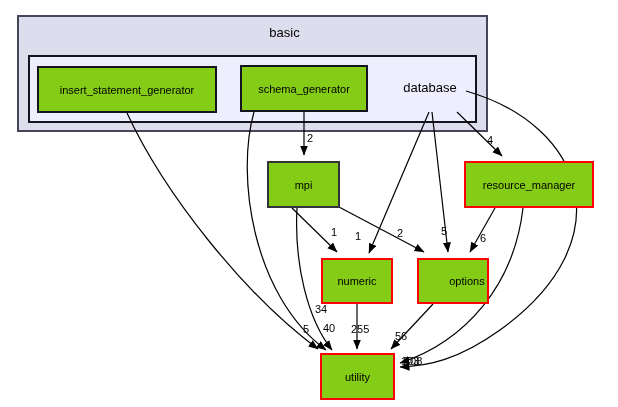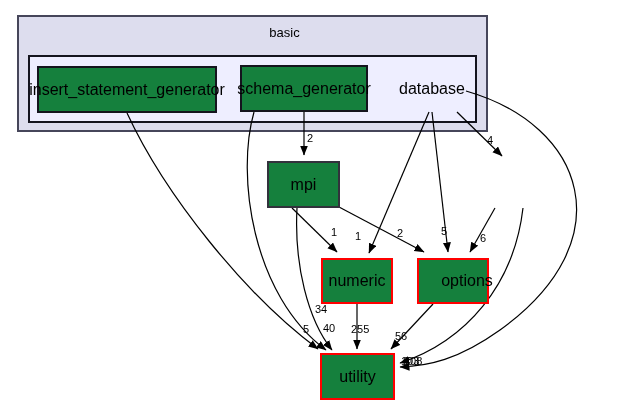--- a/index.html
+++ b/index.html
@@ -2,33 +2,33 @@
 <html><head>
 <meta charset="utf-8">
 <style>
   html,body{margin:0;padding:0;background:#ffffff;}
   #canvas{position:relative;width:618px;height:407px;background:#ffffff;overflow:hidden;
           font-family:"Liberation Sans","DejaVu Sans",sans-serif;color:#000;}
   .cluster{position:absolute;box-sizing:border-box;}
   #cluster-basic{left:17px;top:15px;width:471px;height:117px;background:#ddddee;border:2px solid #46465a;}
   #cluster-inner{left:28px;top:55px;width:449px;height:68px;background:#eeeeff;border:2px solid #14141e;}
   .cluster-title{position:absolute;left:0;top:8px;width:100%;text-align:center;font-size:13px;padding-left:32px;}
-  .node{position:absolute;box-sizing:border-box;background:#15803d;display:flex;align-items:center;
-        justify-content:center;font-size:16px;white-space:nowrap;z-index:3;}
+  .node{position:absolute;box-sizing:border-box;background:#84cc16;display:flex;align-items:center;
+        justify-content:center;font-size:11px;white-space:nowrap;z-index:3;}
   .node.plain{border:2px solid #14141e;}
   .node.external{border:2px solid #ff0000;}
   #node-insert{left:37px;top:66px;width:180px;height:47px;}
   #node-schema{left:240px;top:65px;width:128px;height:47px;}
   #node-mpi{left:267px;top:161px;width:73px;height:47px;border-color:#32323c;}
   #node-resource{left:464px;top:161px;width:130px;height:47px;}
   #node-numeric{left:321px;top:258px;width:72px;height:46px;}
   #node-options{left:417px;top:258px;width:72px;height:46px;padding-left:28px;}
   #node-utility{left:320px;top:353px;width:75px;height:47px;}
   #label-database{position:absolute;left:399px;top:80px;width:62px;height:18px;text-align:center;
-                  font-size:16px;z-index:3;}
+                  font-size:13px;z-index:3;}
   #edge-layer{position:absolute;left:0;top:0;width:618px;height:407px;z-index:2;}
   .edge-label{position:absolute;font-size:11px;line-height:11px;z-index:4;white-space:nowrap;}
 </style>
 </head>
 <body>
 
 <div id="canvas">
 
   <div class="cluster" id="cluster-basic">
     <div class="cluster-title">basic</div>
@@ -64,20 +64,23 @@
   <div class="node plain" id="node-schema">
     <span>schema_generator</span>
   </div>
 
   <div id="label-database">database</div>
 
   <div class="node plain" id="node-mpi">
     <span>mpi</span>
   </div>
 
+  <div class="node external" id="node-resource">
+    <span>resource_manager</span>
+  </div>
 
   <div class="node external" id="node-numeric">
     <span>numeric</span>
   </div>
 
   <div class="node external" id="node-options">
     <span>options</span>
   </div>
 
   <div class="node external" id="node-utility">

